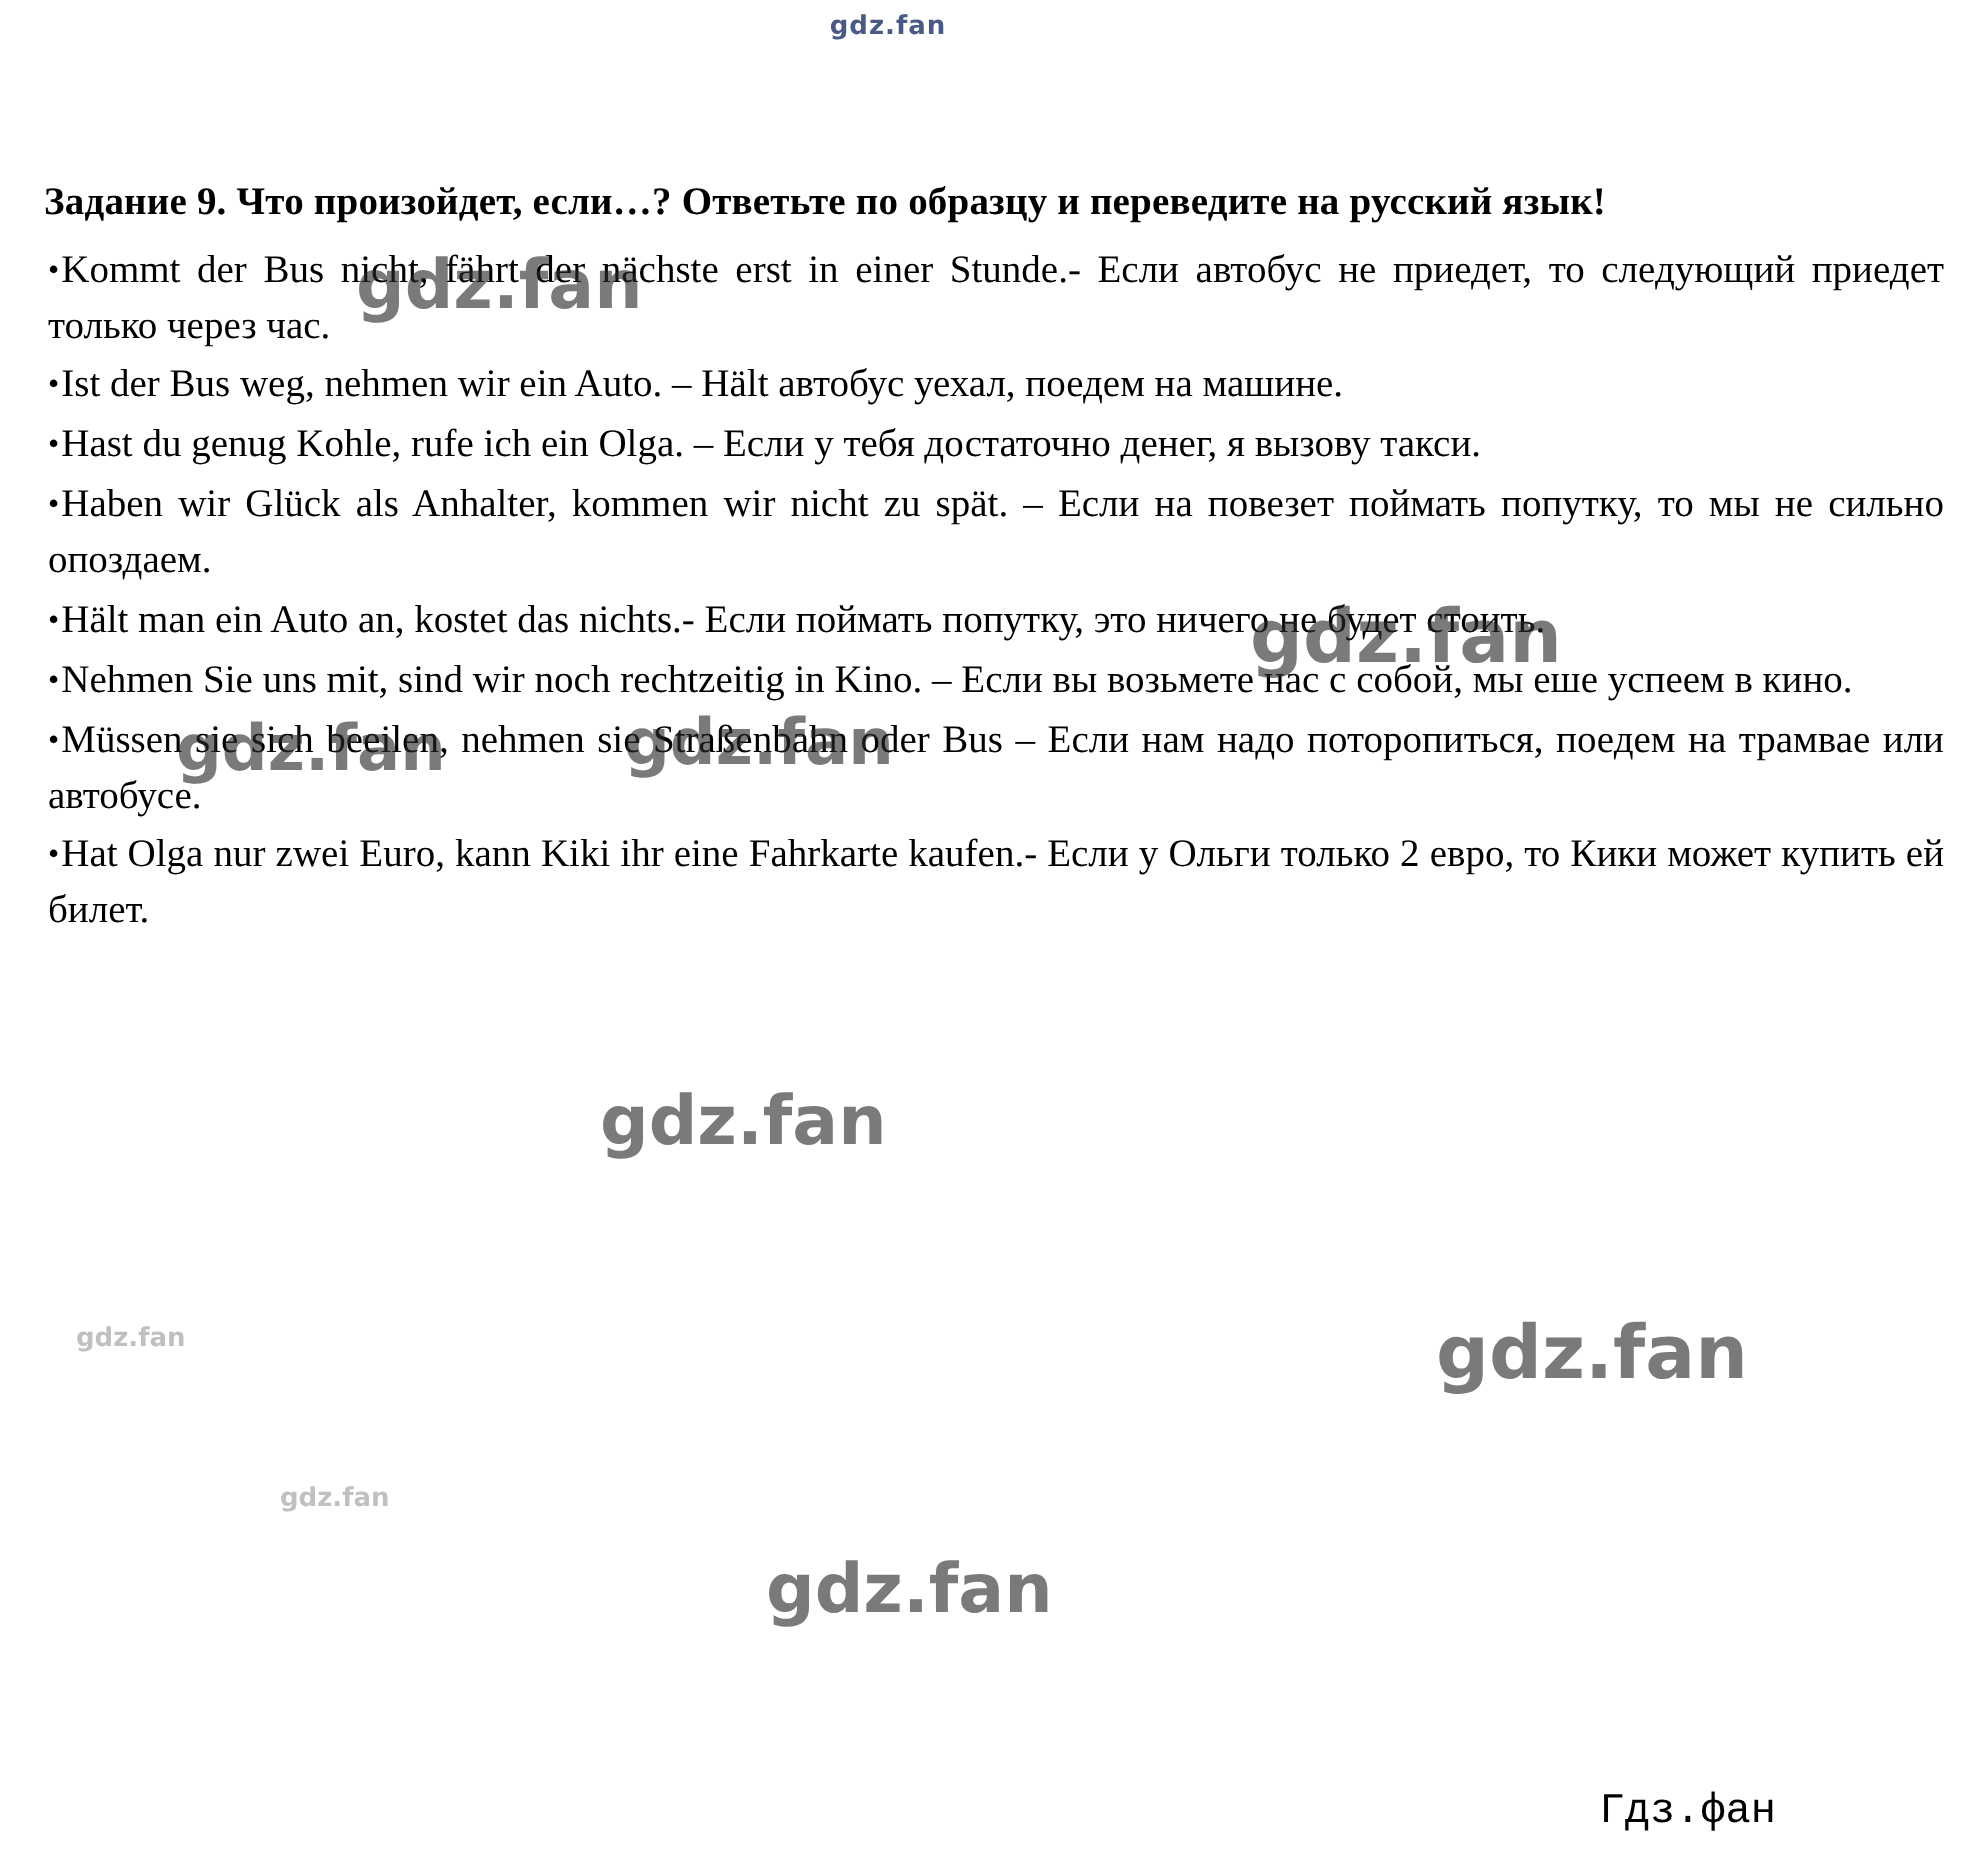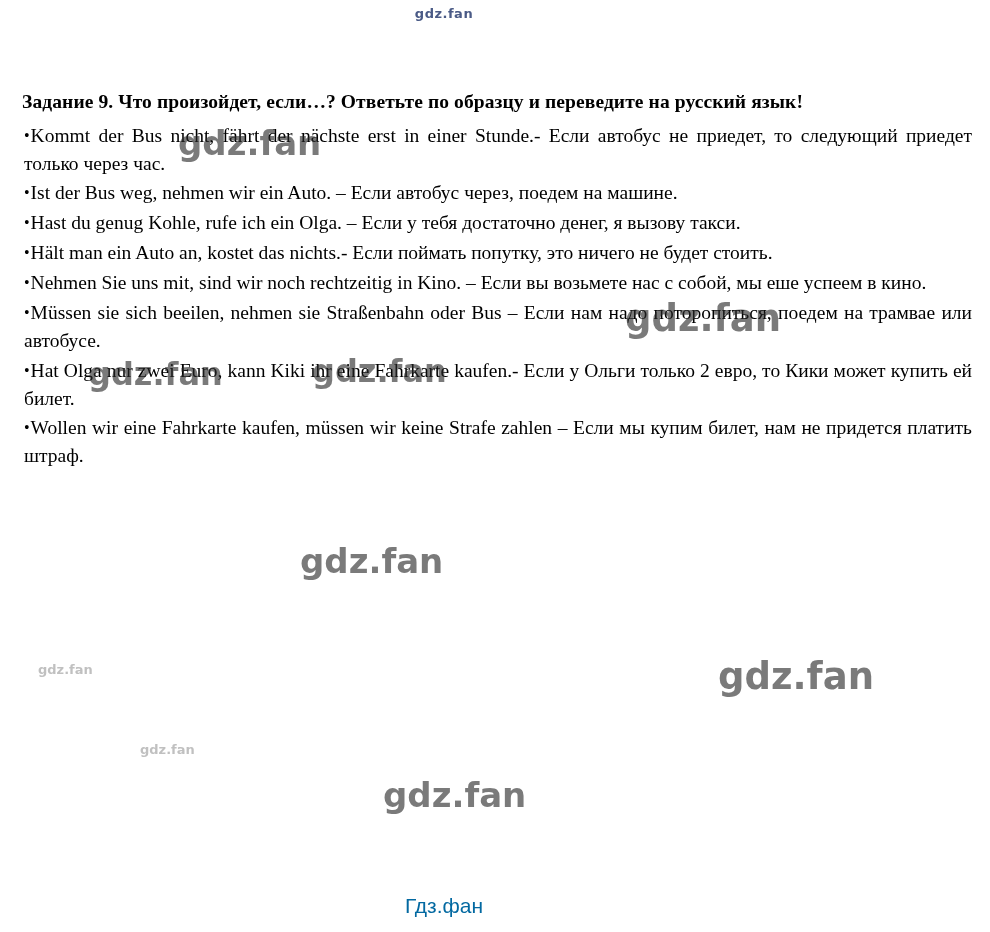--- a/index.html
+++ b/index.html
@@ -56,24 +56,24 @@
   .item .bullet {
     font-size: 16px;
     vertical-align: 1px;
     padding-right: 1px;
   }
   .footer {
     position: absolute;
     left: 0;
     bottom: 14px;
     width: 100%;
-    text-align: center;
+    text-align: right;
     font-size: 21px;
-    color: #0369a1;
-    font-family: Liberation Sans, sans-serif;
+    color: #000000;
+    font-family: Liberation Mono, monospace;
   }
   .wm {
     position: absolute;
     font-family: "DejaVu Sans", sans-serif;
     font-weight: bold;
     color: rgba(70, 70, 70, 0.45);
     pointer-events: none;
     white-space: nowrap;
   }
   .wm.light {
@@ -88,27 +88,27 @@
 
 <div class="page">
 
   <div class="top-watermark">gdz.fan</div>
 
   <div class="content">
 
     <p class="task-title">Задание 9. Что произойдет, если…? Ответьте по образцу и переведите на русский язык!</p>
 
     <p class="item"><span class="bullet">•</span><span>Kommt der Bus nicht, fährt der nächste erst in einer Stunde.- Если автобус не приедет, то следующий приедет только через час.</span></p>
-    <p class="item"><span class="bullet">•</span><span>Ist der Bus weg, nehmen wir ein Auto. – Если автобус через, поедем на машине.</span></p>
+    <p class="item"><span class="bullet">•</span><span>Ist der Bus weg, nehmen wir ein Auto. – Hält автобус уехал, поедем на машине.</span></p>
     <p class="item"><span class="bullet">•</span><span>Hast du genug Kohle, rufe ich ein Olga. – Если у тебя достаточно денег, я вызову такси.</span></p>
+    <p class="item"><span class="bullet">•</span><span>Haben wir Glück als Anhalter, kommen wir nicht zu spät. – Если на повезет поймать попутку, то мы не сильно опоздаем.</span></p>
     <p class="item"><span class="bullet">•</span><span>Hält man ein Auto an, kostet das nichts.- Если поймать попутку, это ничего не будет стоить.</span></p>
     <p class="item"><span class="bullet">•</span><span>Nehmen Sie uns mit, sind wir noch rechtzeitig in Kino. – Если вы возьмете нас с собой, мы еше успеем в кино.</span></p>
     <p class="item"><span class="bullet">•</span><span>Müssen sie sich beeilen, nehmen sie Straßenbahn oder Bus – Если нам надо поторопиться, поедем на трамвае или автобусе.</span></p>
     <p class="item"><span class="bullet">•</span><span>Hat Olga nur zwei Euro, kann Kiki ihr eine Fahrkarte kaufen.- Если у Ольги только 2 евро, то Кики может купить ей билет.</span></p>
-    <p class="item"><span class="bullet">•</span><span>Wollen wir eine Fahrkarte kaufen, müssen wir keine Strafe zahlen – Если мы купим билет, нам не  придется платить штраф.</span></p>
 
   </div>
 
   <div id="watermark-layer">
       <div class="wm dark" style="left: 178px; top: 123px; font-size: 34px;">gdz.fan</div>
       <div class="wm dark" style="left: 625px; top: 297px; font-size: 37px;">gdz.fan</div>
       <div class="wm dark" style="left: 88px; top: 355px; font-size: 32px;">gdz.fan</div>
       <div class="wm dark" style="left: 312px; top: 352px; font-size: 32px;">gdz.fan</div>
       <div class="wm dark" style="left: 300px; top: 541px; font-size: 34px;">gdz.fan</div>
       <div class="wm dark" style="left: 718px; top: 655px; font-size: 37px;">gdz.fan</div>

